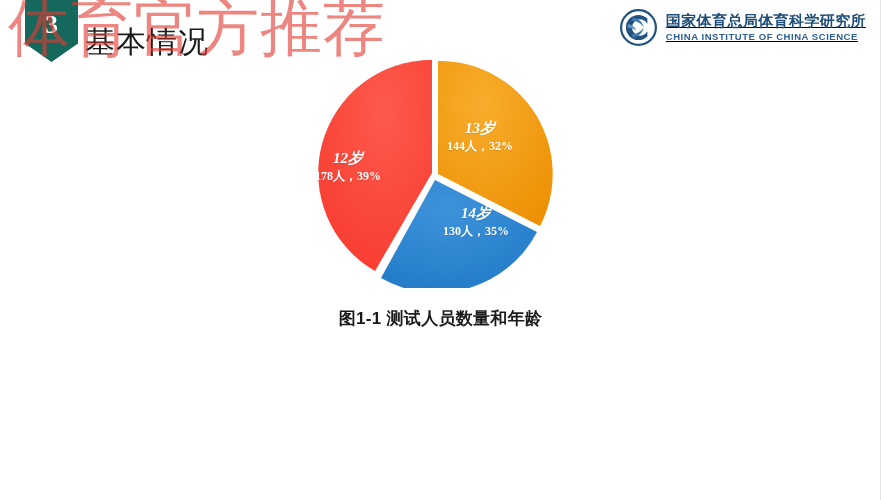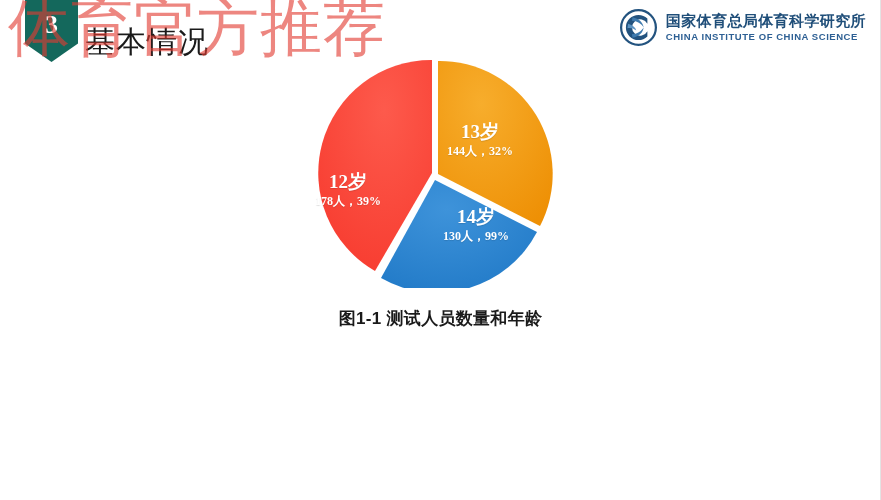--- a/index.html
+++ b/index.html
@@ -75,20 +75,21 @@
 
   
   #org-logo {
     position: absolute;
     right: 14px;
     top: 9px;
     display: flex;
     align-items: center;
     gap: 9px;
     z-index: 25;
+    text-decoration: underline;
   }
   #org-mark {
     width: 37px;
     height: 37px;
     flex: 0 0 auto;
   }
   #org-text {
     display: flex;
     flex-direction: column;
     justify-content: center;
@@ -125,25 +126,25 @@
     position: absolute;
     color: #ffffff;
     font-weight: bold;
     text-align: center;
     line-height: 1.32;
     font-family: "Liberation Serif", "DejaVu Serif", serif;
     font-size: 15px;
     text-shadow: 0 1px 1px rgba(0,0,0,0.13);
     white-space: nowrap;
   }
-  .slice-label .lbl-age { display: block; font-size: 19px; }
+  .slice-label .lbl-age { display: block; font-size: 15px; font-style: italic; }
   .slice-label .lbl-val { display: block; font-size: 12px; }
 
   #label-13 { left: 142px; top: 63px; }
-  #label-12 { left: 10px;  top: 93px; margin-top: 20px; }
+  #label-12 { left: 10px;  top: 93px; }
   #label-14 { left: 98px;  top: 148px; margin-left: 40px; }
 
   #figure-caption {
     position: absolute;
     left: 0;
     top: 307px;
     width: 881px;
     text-align: center;
     font-size: 17px;
     font-weight: bold;
@@ -223,20 +224,20 @@
     <div class="slice-label" id="label-13">
       <span class="lbl-age">13岁</span>
       <span class="lbl-val">144人，32%</span>
     </div>
     <div class="slice-label" id="label-12">
       <span class="lbl-age">12岁</span>
       <span class="lbl-val">178人，39%</span>
     </div>
     <div class="slice-label" id="label-14">
       <span class="lbl-age">14岁</span>
-      <span class="lbl-val">130人，99%</span>
+      <span class="lbl-val">130人，35%</span>
     </div>
   </div>
 
   <div id="figure-caption">图1-1 测试人员数量和年龄</div>
 
 
 </div>
 
 </body></html>

